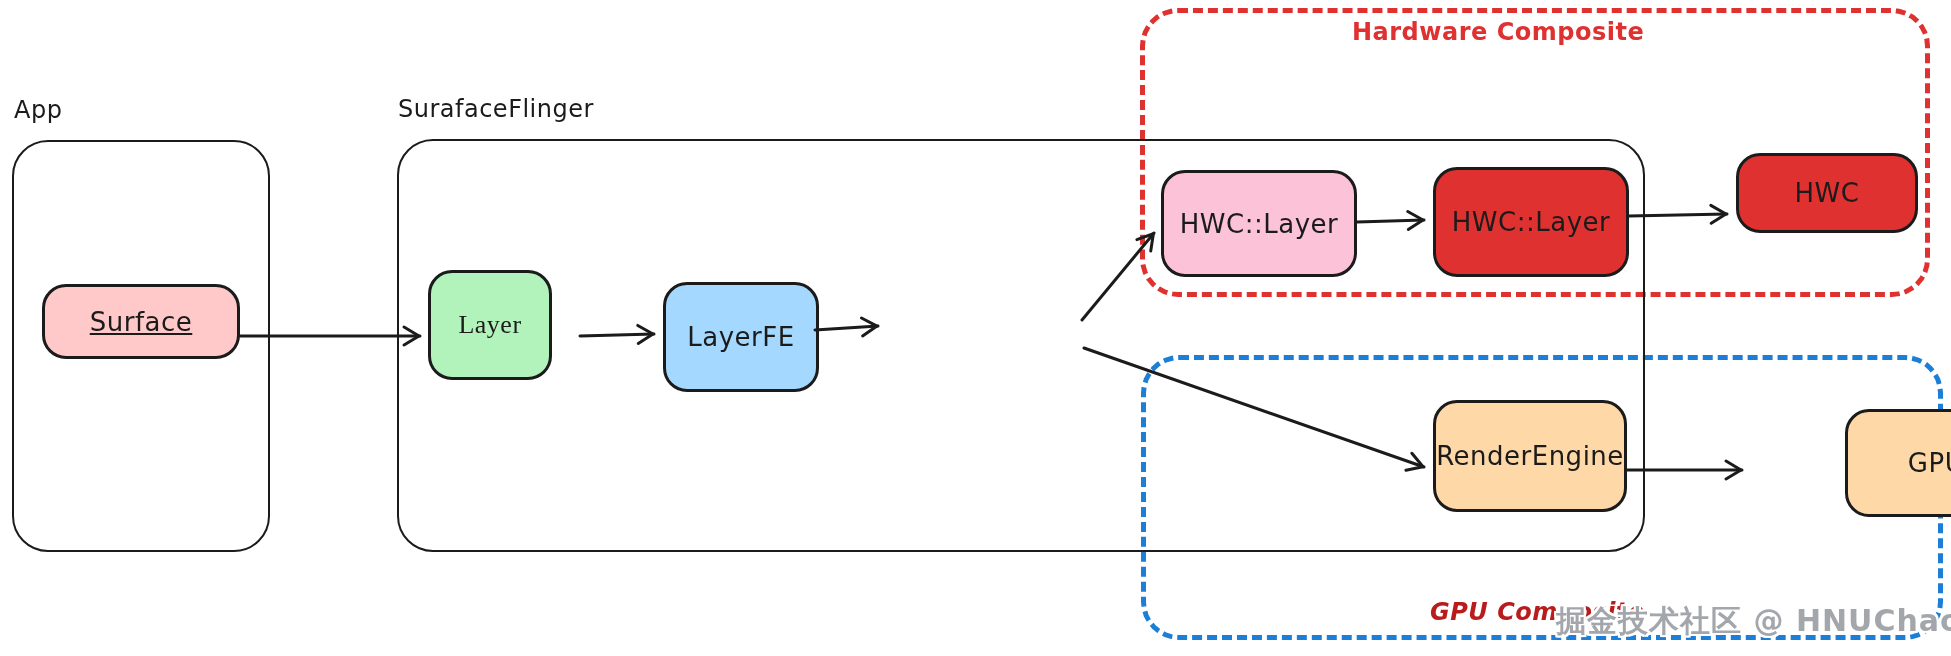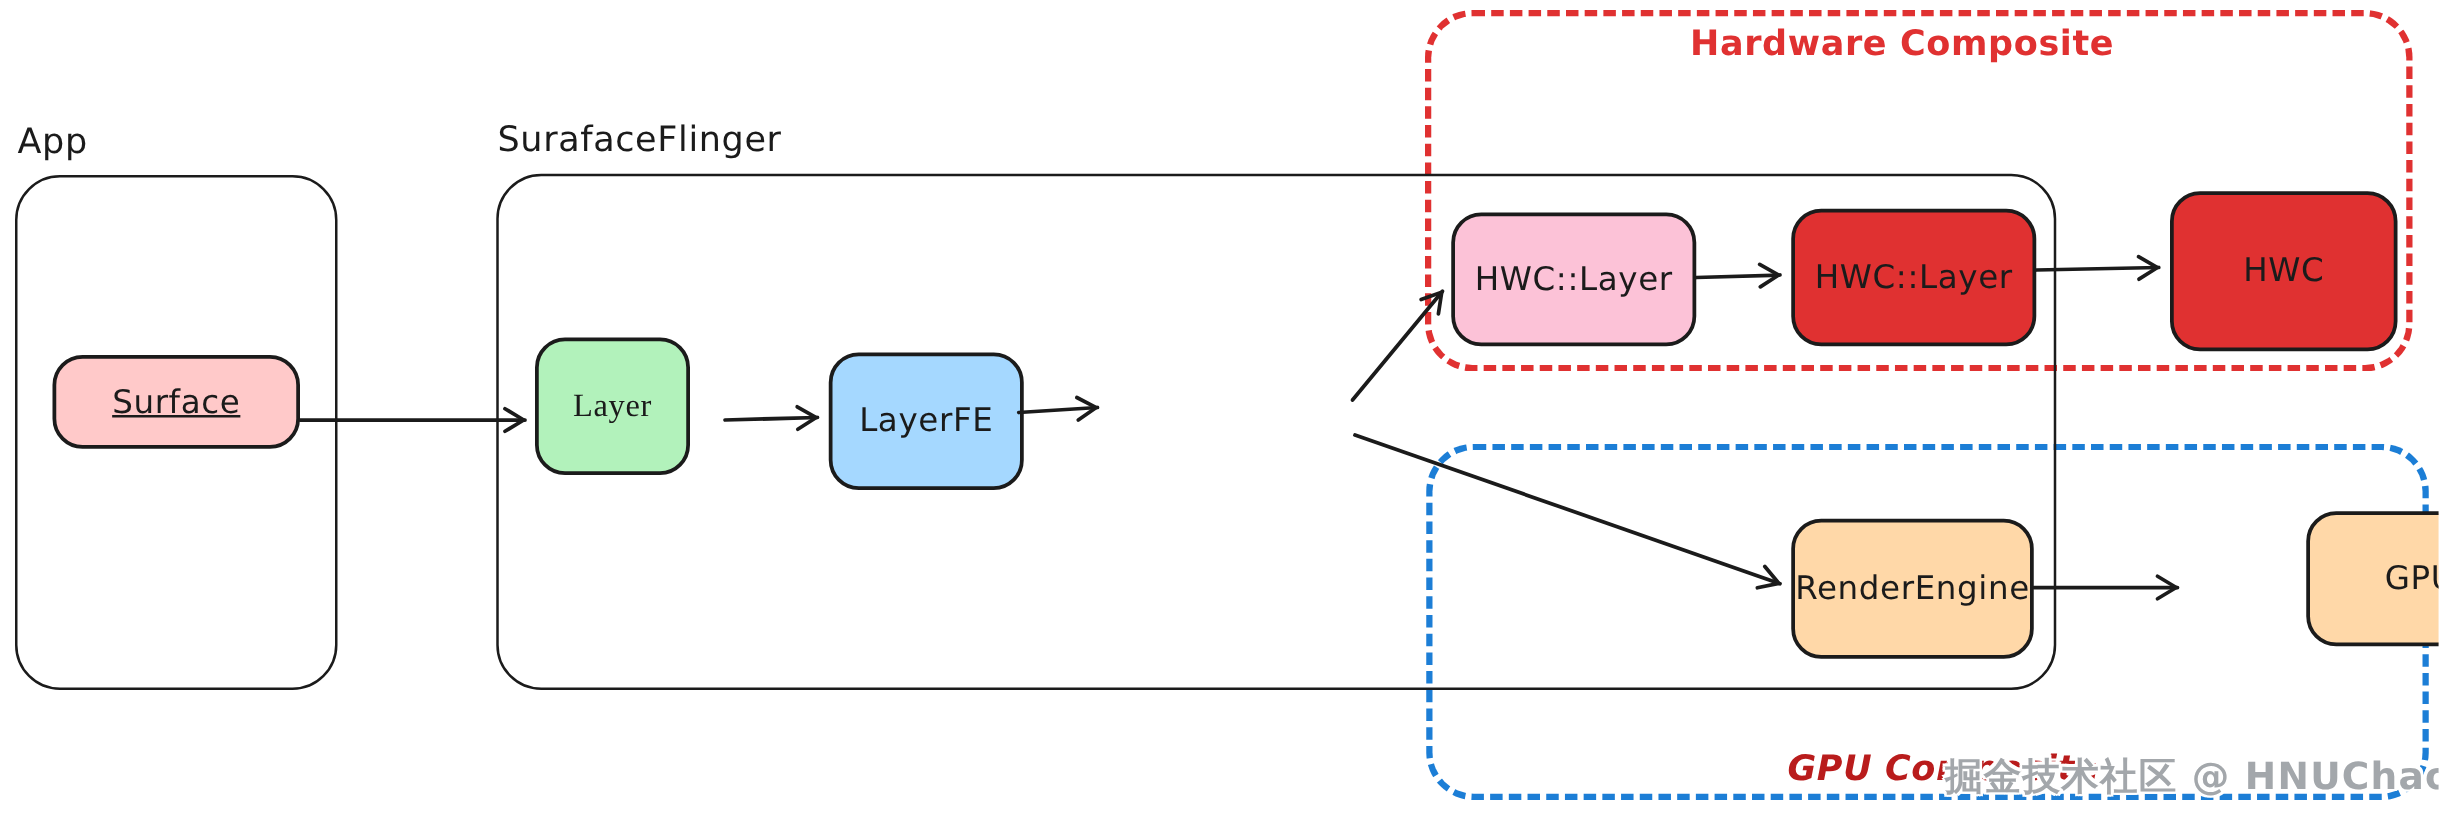--- a/index.html
+++ b/index.html
@@ -25,21 +25,21 @@
     position:absolute;
     border-radius:38px;
     background:transparent;
     box-sizing:border-box;
   }
   .dashed.hw{left:1140px;top:8px;width:790px;height:289px;border:5px dashed #e03131;}
   .dashed.gpu{left:1141px;top:355px;width:802px;height:285px;border:5px dashed #1c7ed6;}
   
   .ctr-label{
     position:absolute;
-    font-size:28px;
+    font-size:24px;
     letter-spacing:0.5px;
     white-space:nowrap;
   }
   .ctr-label.app-label{left:14px;top:96px;}
   .ctr-label.sf-label{left:398px;top:95px;}
   .ctr-label.hw-label{left:1352px;top:18px;font-weight:600;}
   .ctr-label.gpu-label{left:1430px;top:598px;font-weight:600;}
   
   .node{
     position:absolute;
@@ -50,22 +50,22 @@
     font-size:26px;
     letter-spacing:0.5px;
     white-space:nowrap;
   }
   .node.surface      {left:42px;  top:284px; width:198px; height:75px;text-decoration:underline;}
   .node.layer        {left:428px; top:270px; width:124px; height:110px;font-family:Liberation Serif, serif;}
   .node.layerfe      {left:663px; top:282px; width:156px; height:110px;}
   .node.outputlayer  {left:887px; top:283px; width:193px; height:112px;}
   .node.hwclayerpink {left:1161px;top:170px; width:196px; height:107px;}
   .node.hwclayerred  {left:1433px;top:167px; width:196px; height:110px;}
-  .node.hwc          {left:1736px;top:153px; width:182px; height:128px;}
-  .node.renderengine {left:1433px;top:415px; width:194px; height:112px;}
+  .node.hwc          {left:1736px;top:153px; width:182px; height:80px;}
+  .node.renderengine {left:1433px;top:400px; width:194px; height:112px;}
   .node.gpubox       {left:1845px;top:409px; width:182px; height:108px;}
   
   #arrows{position:absolute;left:0;top:0;width:1951px;height:656px;pointer-events:none;}
   
   .watermark{
     position:absolute;
     left:1556px;top:601px;
     font-size:30px;
     font-weight:bold;
     letter-spacing:1px;

